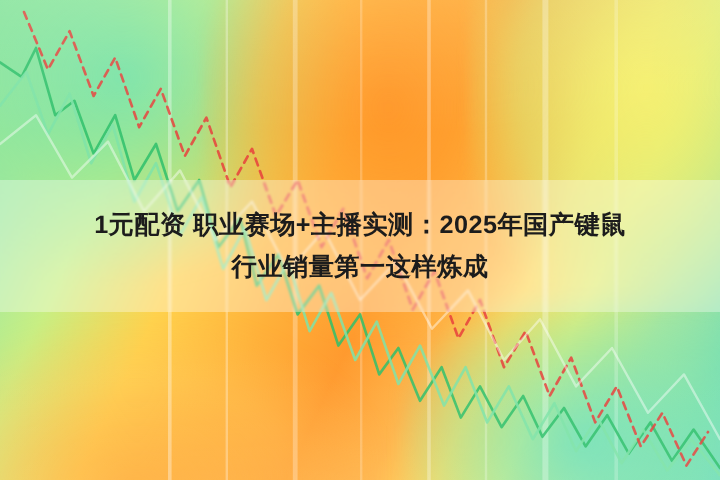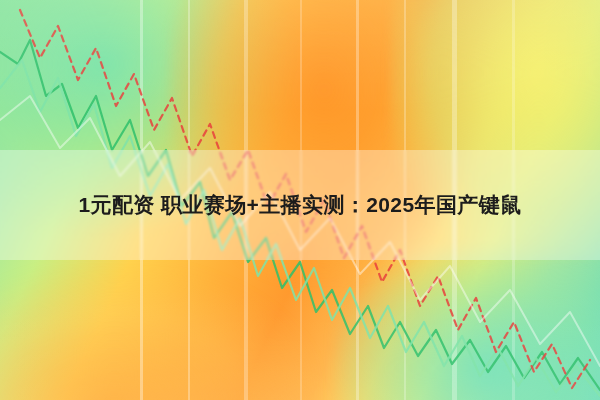--- a/index.html
+++ b/index.html
@@ -153,15 +153,16 @@
         <polyline points="20,10 40,58 58,26 78,80 96,48 116,106 134,74 154,130 172,98 192,156 210,124 230,180 248,150 268,206 286,174 306,232 324,200 344,258 362,226 382,282 400,250 420,306 438,276 458,330 476,298 496,352 514,322 534,372 552,344 572,388 590,360" fill="none" stroke="#e8413c" stroke-width="2.2" stroke-linejoin="round" stroke-linecap="round" stroke-dasharray="6 5" opacity="0.85"></polyline>
         <polyline points="0,120 30,96 60,148 90,118 120,176 150,142 180,200 210,168 240,226 270,192 300,250 330,218 360,274 390,242 420,300 450,266 480,322 510,290 540,344 570,312 600,366" fill="none" stroke="rgba(255,255,255,0.55)" stroke-width="2" stroke-linejoin="round" stroke-linecap="round" opacity="0.8"></polyline>
       </g>
   </svg>
 
   <div class="bg-sheen"></div>
 
   <div class="headline-band"></div>
   <div class="headline">
     <div class="headline-line">1元配资 职业赛场+主播实测：2025年国产键鼠</div>
+    <div class="headline-line">行业销量第一这样炼成</div>
   </div>
 
 </div>
 
 </body></html>

